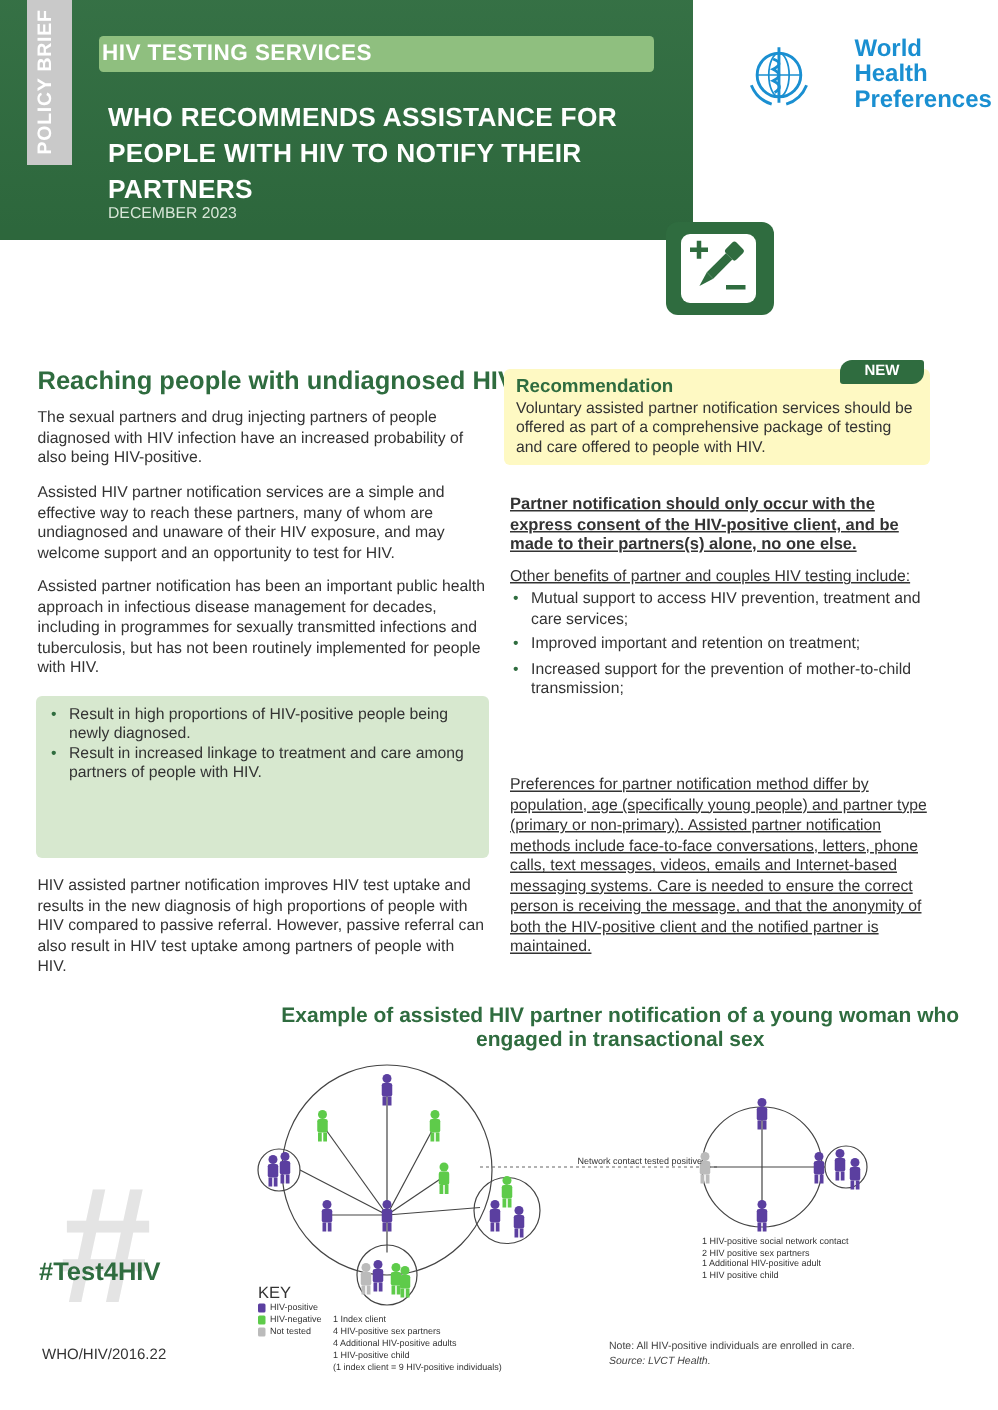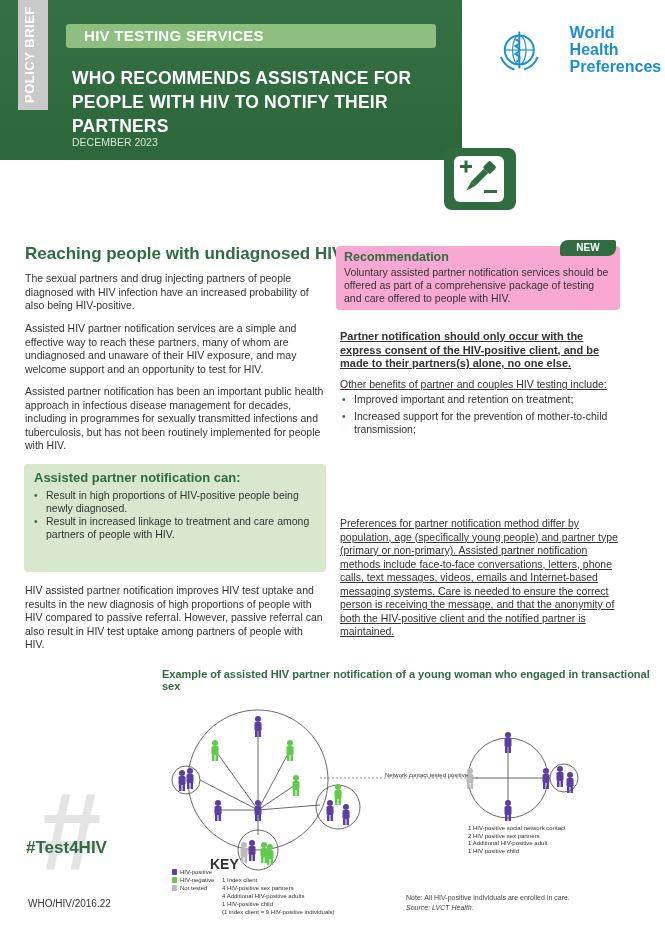--- a/index.html
+++ b/index.html
@@ -7,59 +7,59 @@
   body { position: relative; font-family: "Liberation Sans", sans-serif; color: #333; }
 
   
   .header { position: absolute; left: 0; top: 0; width: 462px; height: 160px; background: #2f6c3f; border-bottom-right-radius: 6px; }
   .header::after { content: ""; position: absolute; left: 0; top: 0; width: 100%; height: 100%;
     background: linear-gradient(180deg, rgba(255,255,255,0.03), rgba(0,0,0,0.05)); }
   .policy-tab { position: absolute; left: 18px; top: 0; width: 30px; height: 110px; background: #c9c9c9; z-index: 2; }
   .policy-tab span { position: absolute; left: 4px; top: 6px; writing-mode: vertical-rl; transform: rotate(180deg);
     font-size: 13px; font-weight: bold; color: #ffffff; letter-spacing: 0.5px; height: 100px; text-align: right; }
   .hts-bar { position: absolute; left: 66px; top: 24px; width: 370px; height: 24px; background: #8fbf7f; border-radius: 3px;
-    color: #fff; font-weight: bold; font-size: 15px; padding: 3px 18px; z-index: 2; letter-spacing: 0.3px; }
+    color: #fff; font-weight: bold; font-size: 15px; padding: 3px 2px; z-index: 2; letter-spacing: 0.3px; }
   .main-title { position: absolute; left: 72px; top: 66px; width: 380px; color: #fff; font-weight: bold; font-size: 17.5px;
     line-height: 24px; z-index: 2; letter-spacing: 0.2px; }
   .date { position: absolute; left: 72px; top: 136px; color: #d8e6d8; font-size: 10.5px; z-index: 2; }
   .tool-badge { position: absolute; left: 444px; top: 148px; width: 72px; height: 62px; background: #2f6c3f; border-radius: 8px; z-index: 3; }
   .tool-badge .inner { position: absolute; left: 10px; top: 8px; width: 50px; height: 46px; background: #ffffff; border-radius: 6px; }
 
   .who-logo { position: absolute; left: 497px; top: 24px; display: flex; align-items: center; gap: 24px; }
   .who-logo .emblem { width: 46px; height: 46px; }
   .who-logo .text { margin-left: 4px; color: #1a8fd1; font-weight: bold; font-size: 16px; line-height: 17px; }
 
   
   .h-reaching { position: absolute; left: 25px; top: 244px; font-size: 17px; font-weight: bold; color: #2f6c3f; }
   .para { position: absolute; left: 25px; width: 300px; font-size: 10.5px; line-height: 13.5px; color: #333; }
   .can-box { position: absolute; left: 24px; top: 464px; width: 302px; height: 108px; background: #d7e8cf; border-radius: 4px; padding: 6px 10px; }
   .can-box h3 { font-size: 13px; color: #2f6c3f; font-weight: bold; margin-bottom: 4px; }
   .can-box ul { list-style: none; }
   .can-box li { position: relative; padding-left: 12px; font-size: 10.5px; line-height: 13px; color: #333; margin-bottom: 0px; }
   .can-box li::before { content: "•"; position: absolute; left: 0; top: 0; color: #2f6c3f; }
 
   
-  .rec-box { position: absolute; left: 336px; top: 246px; width: 284px; height: 64px; background: #f9a8d4; border-radius: 4px; padding: 4px 8px; }
+  .rec-box { position: absolute; left: 336px; top: 246px; width: 284px; height: 64px; background: #fef9c3; border-radius: 4px; padding: 4px 8px; }
   .rec-box h3 { font-size: 12.5px; font-weight: bold; color: #2f6c3f; margin-bottom: 2px; }
   .rec-box p { font-size: 10.5px; line-height: 13px; color: #333; }
   .new-badge { position: absolute; left: 560px; top: 240px; width: 56px; height: 16px; background: #2f6c3f; color: #fff; font-size: 10px;
     font-weight: bold; text-align: center; line-height: 16px; border-radius: 8px 2px 8px 2px; }
   .r-para { position: absolute; left: 340px; width: 284px; font-size: 10.5px; line-height: 13.5px; color: #333; text-decoration: underline; }
   .r-bold { font-weight: bold; font-size: 11px; color: #333; }
   .r-list { position: absolute; left: 340px; top: 392px; width: 284px; list-style: none; }
   .r-list li { position: relative; padding-left: 14px; font-size: 10.5px; line-height: 13.5px; color: #333; margin-bottom: 3px; }
   .r-list li::before { content: "•"; position: absolute; left: 2px; top: 0; color: #2f6c3f; }
 
   
-  .fig-title { position: absolute; left: 162px; top: 668px; font-size: 11px; font-weight: bold; color: #2f6c3f; }
+  .fig-title { position: absolute; left: 162px; top: 668px; font-size: 14px; font-weight: bold; color: #2f6c3f; text-align: center; }
   .figure { position: absolute; left: 160px; top: 690px; width: 440px; height: 230px; }
   .hashtag-big { position: absolute; left: 40px; top: 776px; font-size: 110px; font-weight: bold; color: #e4e4e4; line-height: 110px; }
   .hashtag { position: absolute; left: 26px; top: 838px; font-size: 17px; font-weight: bold; color: #2f6c3f; }
   .doc-code { position: absolute; left: 28px; top: 898px; font-size: 10px; color: #333; }
-  .key-title { position: absolute; left: 172px; top: 856px; font-size: 14px; font-weight: bold; color: #333; margin-left: 38px; }
+  .key-title { position: absolute; left: 172px; top: 856px; font-size: 11px; font-weight: normal; color: #333; }
   .key-item { position: absolute; left: 172px; font-size: 6px; color: #333; display: flex; align-items: center; gap: 3px; }
   .key-item .sw { width: 5px; height: 6px; border-radius: 1px; }
   .legend-list { position: absolute; left: 222px; top: 876px; font-size: 6px; line-height: 8px; color: #333; }
   .legend-right { position: absolute; left: 468px; top: 825px; font-size: 6px; line-height: 7.5px; color: #333; }
   .note { position: absolute; left: 406px; top: 893px; font-size: 7px; line-height: 10px; color: #444; }
   .net-label { position: absolute; left: 385px; top: 772px; font-size: 6px; color: #333; }
 </style>
 </head>
 <body>
 
@@ -99,37 +99,37 @@
     <div>Preferences</div>
   </div>
 </div>
 
 <div class="h-reaching">Reaching people with undiagnosed HIV</div>
 <p class="para" style="top:272px">The sexual partners and drug injecting partners of people diagnosed with HIV infection have an increased probability of also being HIV-positive.</p>
 <p class="para" style="top:322px">Assisted HIV partner notification services are a simple and effective way to reach these partners, many of whom are undiagnosed and unaware of their HIV exposure, and may welcome support and an opportunity to test for HIV.</p>
 <p class="para" style="top:385px">Assisted partner notification has been an important public health approach in infectious disease management for decades, including in programmes for sexually transmitted infections and tuberculosis, but has not been routinely implemented for people with HIV.</p>
 
 <div class="can-box">
-  <h3>Assisted partner notification can:</h3>
   <ul>
     <li>Result in high proportions of HIV-positive people being newly diagnosed.</li>
     <li>Result in increased linkage to treatment and care among partners of people with HIV.</li>
   </ul>
 </div>
 <p class="para" style="top:584px">HIV assisted partner notification improves HIV test uptake and results in the new diagnosis of high proportions of people with HIV compared to passive referral. However, passive referral can also result in HIV test uptake among partners of people with HIV.</p>
 
 <div class="rec-box">
   <h3>Recommendation</h3>
   <p>Voluntary assisted partner notification services should be offered as part of a comprehensive package of testing and care offered to people with HIV.</p>
 </div>
 <div class="new-badge">NEW</div>
 
 <p class="r-para r-bold" style="top:330px">Partner notification should only occur with the express consent of the HIV-positive client, and be made to their partners(s) alone, no one else.</p>
 <p class="r-para" style="top:378px">Other benefits of partner and couples HIV testing include:</p>
 <ul class="r-list" style="top:393px">
+  <li>Mutual support to access HIV prevention, treatment and care services;</li>
   <li>Improved important and retention on treatment;</li>
   <li>Increased support for the prevention of mother-to-child transmission;</li>
 </ul>
 <p class="r-para" style="top:517px">Preferences for partner notification method differ by population, age (specifically young people) and partner type (primary or non-primary). Assisted partner notification methods include face-to-face conversations, letters, phone calls, text messages, videos, emails and Internet-based messaging systems. Care is needed to ensure the correct person is receiving the message, and that the anonymity of both the HIV-positive client and the notified partner is maintained.</p>
 
 <div class="fig-title">Example of assisted HIV partner notification of a young woman who engaged in transactional sex</div>
 
 <div class="hashtag-big">#</div>
 
 <svg class="figure" viewBox="0 0 440 230">

